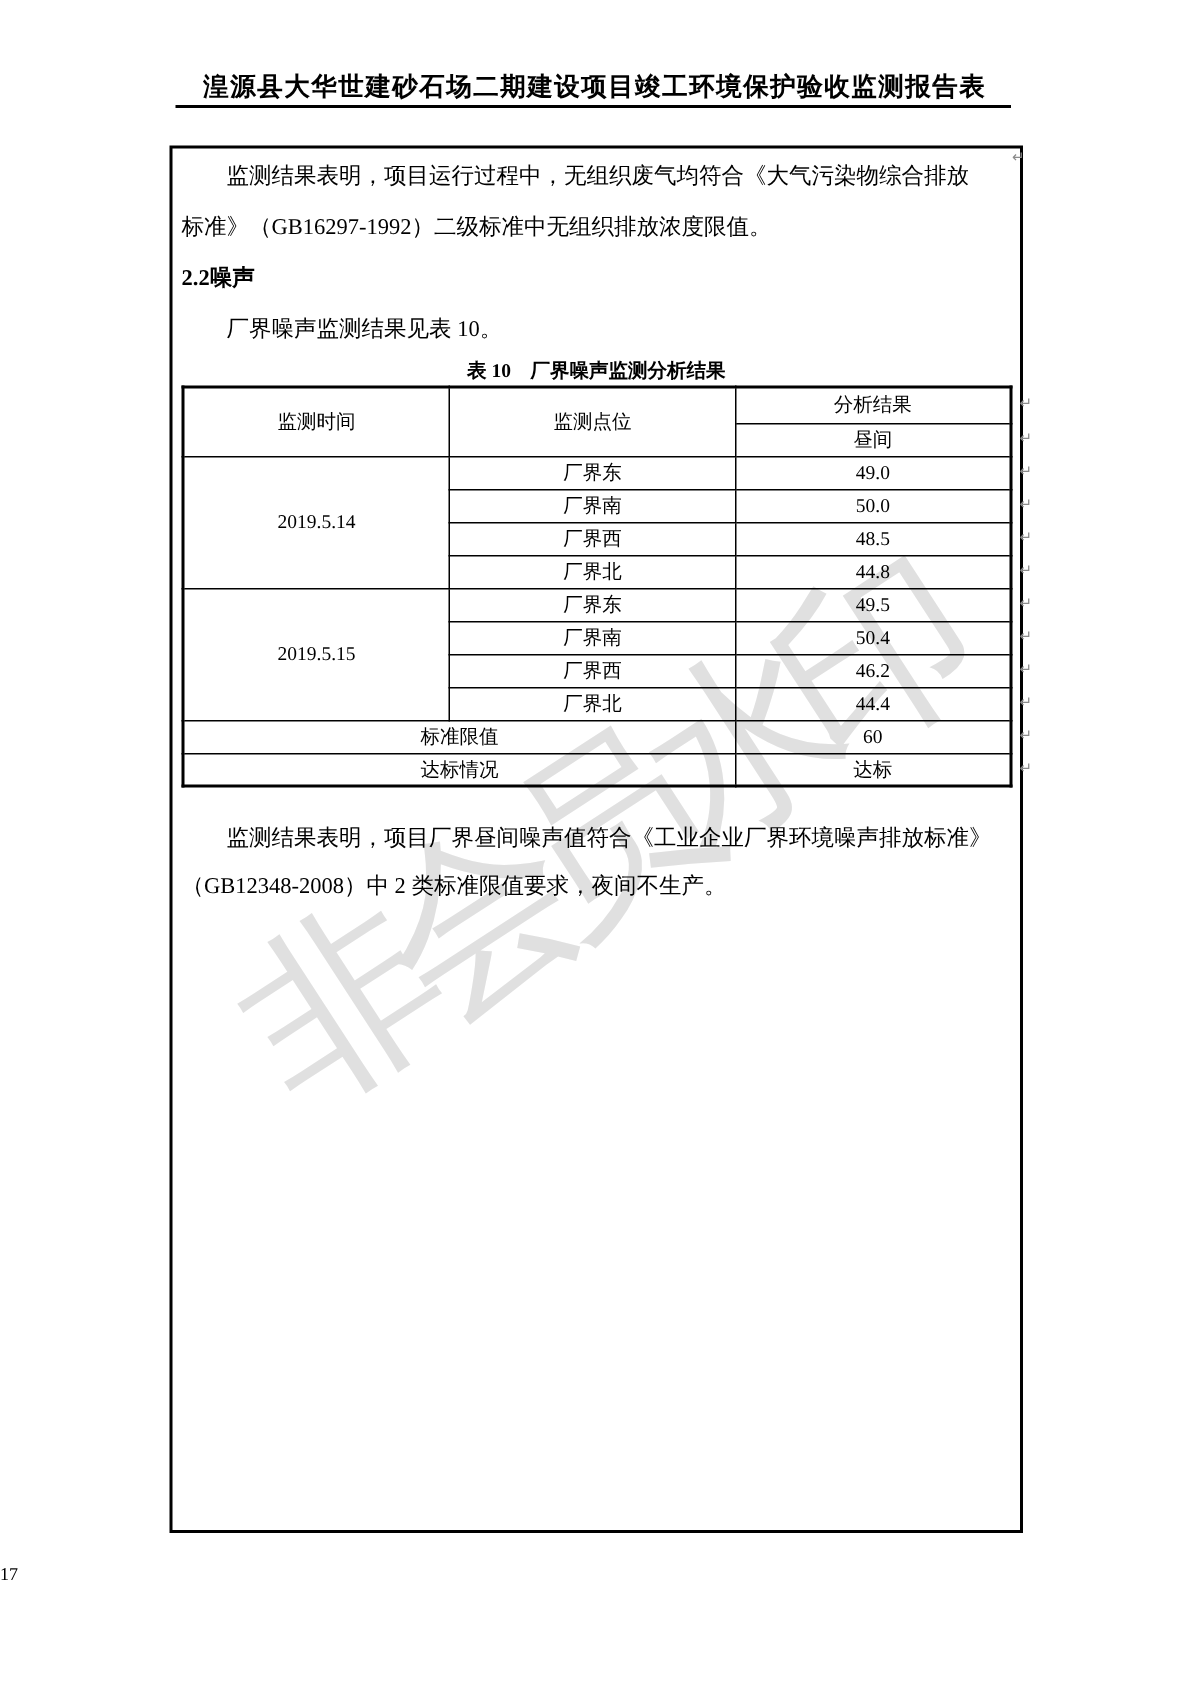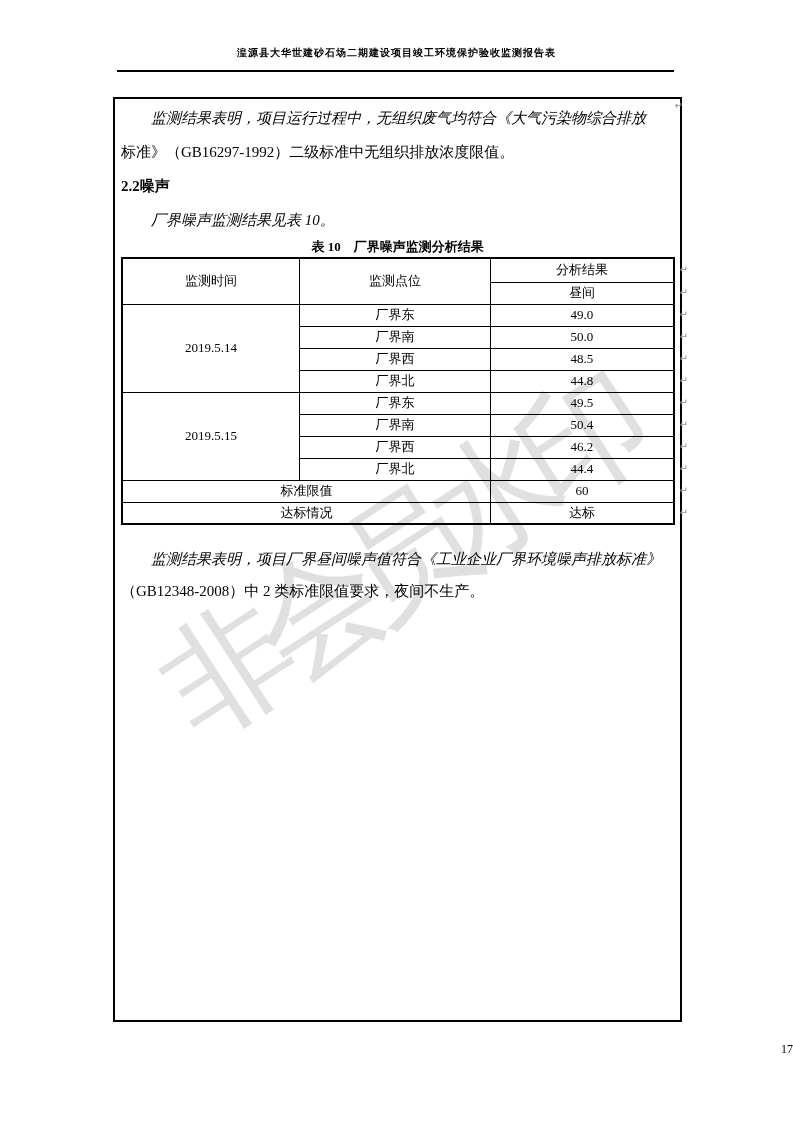--- a/index.html
+++ b/index.html
@@ -17,37 +17,37 @@
     position:absolute; left:398px; top:560px;
     transform:translate(-50%,-50%) rotate(-33deg);
     font-family:"DejaVu Sans","Liberation Sans",sans-serif;
     font-size:128px; letter-spacing:-22px;
     color:#e0e0e0; white-space:nowrap;
     z-index:0; pointer-events:none;
   }
   
   .doc-title {
     position:absolute; top:46px; left:0; width:100%;
-    text-align:center; font-size:10px; font-weight:bold;
+    text-align:center; font-size:17px; font-weight:bold;
     letter-spacing:1px; z-index:1;
   }
   .title-rule {
     position:absolute; left:117px; top:70px; width:557px;
     border-bottom:2px solid #000; z-index:1;
   }
   
   .content-box {
     position:absolute; left:113px; top:97px;
     width:569px; height:925px;
     border:2px solid #000;
     padding:2px 6px 0 6px;
     z-index:1;
   }
   .para-line { font-size:15px; line-height:34px; white-space:nowrap; }
-  .indent { text-indent:30px;font-style:italic; }
+  .indent { text-indent:30px; }
   .section-heading { font-size:15px; font-weight:bold; line-height:34px; }
   .table-caption {
     font-size:13px; font-weight:bold; text-align:center;
     line-height:20px; height:20px;
   }
   
   table.noise {
     border-collapse:collapse; table-layout:fixed;
     width:554px; margin:0;
     border:2px solid #000;
@@ -74,21 +74,21 @@
   .box-mark {
     position:absolute; top:1px; right:-3px;
     font-size:10px; color:#8c8c8c;
     font-family:"DejaVu Sans",sans-serif;
   }
   .p2 { margin-top:18px; }
   .p2 .para-line { line-height:32px; }
   
   .page-number {
     position:absolute; top:1042px; left:0; width:100%;
-    text-align:right; font-size:12px; z-index:1;
+    text-align:left; font-size:12px; z-index:1;
   }
 </style>
 </head>
 <body>
 
 <div class="watermark" style="color: rgb(224, 224, 224);">非会员水印</div>
 
 <div class="doc-title">湟源县大华世建砂石场二期建设项目竣工环境保护验收监测报告表</div>
 <div class="title-rule"></div>
 

